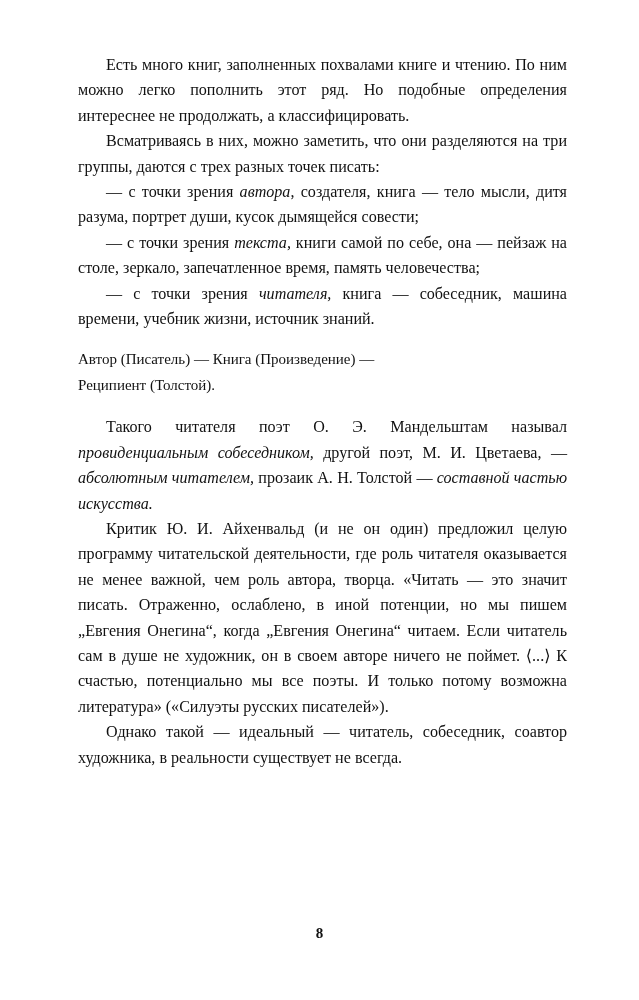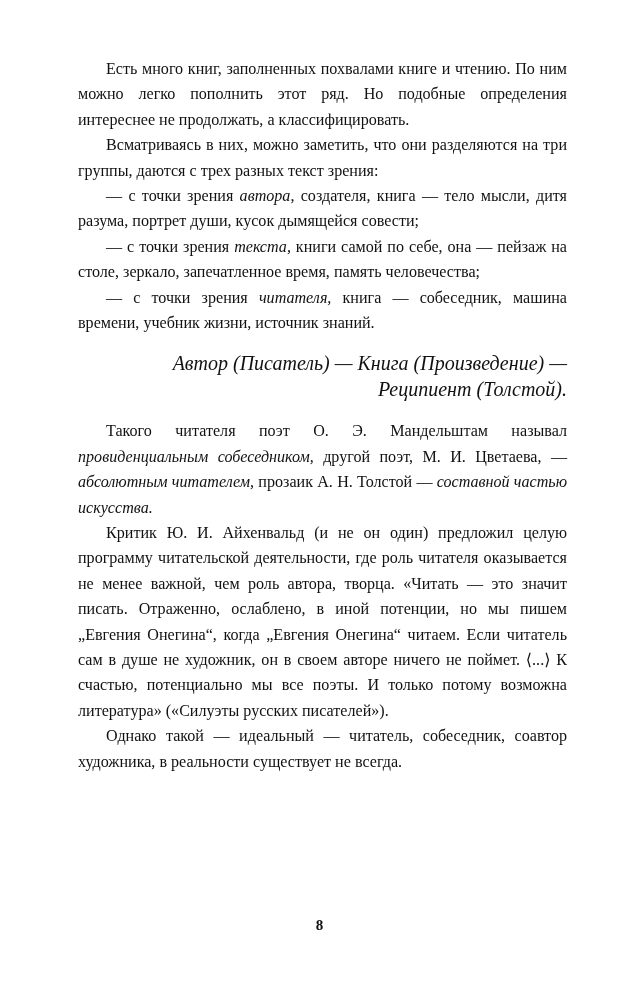--- a/index.html
+++ b/index.html
@@ -11,42 +11,41 @@
     width: 639px;
     height: 1000px;
     font-family: "Liberation Serif", "DejaVu Serif", serif;
     color: #111111;
     position: relative;
     overflow: hidden;
   }
   .page {
     position: absolute;
     left: 0;
-    top: 0;
+    top: 8px;
     width: 639px;
     height: 752px;
     box-sizing: border-box;
-    padding: 56px 72px 0 78px;
+    padding: 44px 72px 0 78px;
   }
   .body-text {
     font-size: 16.1px;
     line-height: 25.4px;
     text-align: justify;
     text-justify: inter-word;
     hyphens: manual;
   }
   p {
     margin: 0;
     text-indent: 28px;
   }
   .chain {
     margin: 16px 0 16px 0;
-    text-align: right;
-    font-style: italic;
-    font-size: 20px;
+    text-align: left;
+    font-size: 15px;
     line-height: 25.4px;
   }
   .chain div {
     text-indent: 0;
   }
   em {
   }
   .page-number {
     position: absolute;
     left: 0;
@@ -58,21 +57,21 @@
     font-family: "Liberation Serif", "DejaVu Serif", serif;
   }
 </style>
 </head>
 <body>
 
 <div class="page">
   <div class="body-text">
 
     <p>Есть много книг, заполненных похвалами книге и чтению. По ним можно легко пополнить этот ряд. Но подобные определения интереснее не продолжать, а классифицировать.</p>
-    <p>Всматриваясь в них, можно заметить, что они разделяются на три группы, даются с трех разных текст зрения:</p>
+    <p>Всматриваясь в них, можно заметить, что они разделяются на три группы, даются с трех разных точек писать:</p>
     <p><span>— с точки зрения </span><em>автора</em><span>, создателя, книга — тело мысли, дитя разума, портрет души, кусок дымящейся совести;</span></p>
     <p><span>— с точки зрения </span><em>текста,</em><span> книги самой по себе, она — пейзаж на столе, зеркало, запечатленное время, память человечества;</span></p>
     <p><span>— с точки зрения </span><em>читателя,</em><span> книга — собеседник, машина времени, учебник жизни, источник знаний.</span></p>
 
     <div class="chain">
       <div>Автор (Писатель) — Книга (Произведение) —</div>
       <div>Реципиент (Толстой).</div>
     </div>
 
     <p><span>Такого читателя поэт О. Э. Мандельштам называл </span><em>провиденциальным собеседником,</em><span> другой поэт, М. И. Цветаева, — </span><em>абсолютным читателем,</em><span> прозаик А. Н. Толстой — </span><em>составной частью искусства.</em></p>

